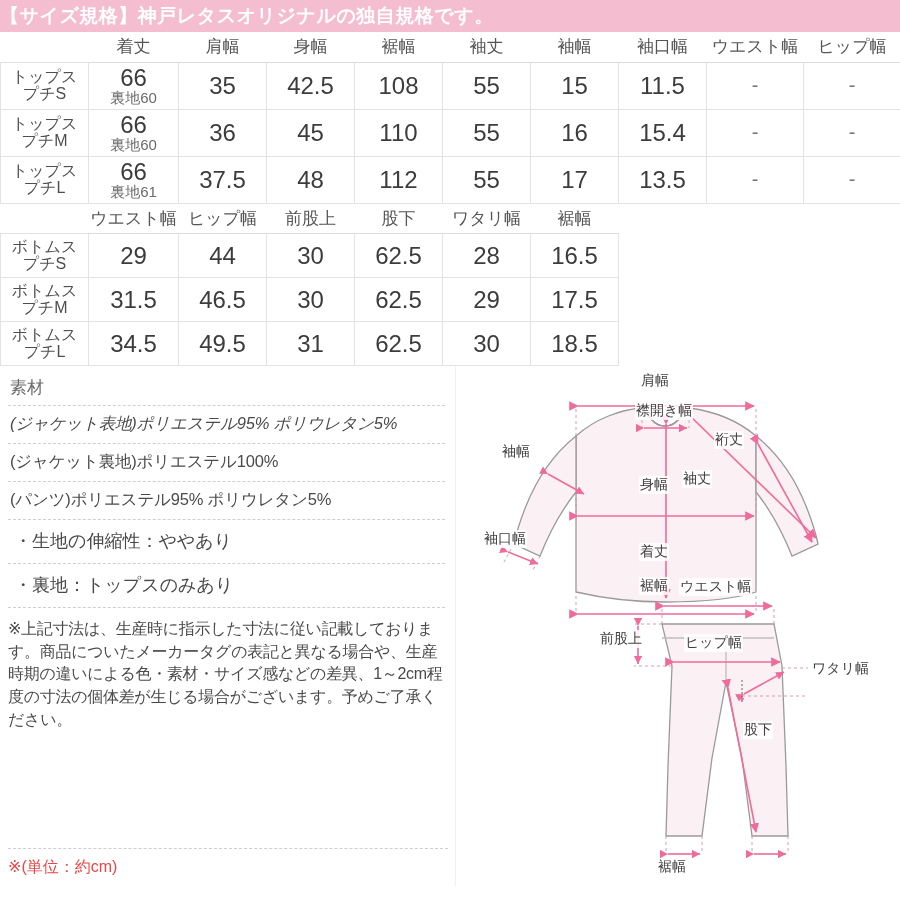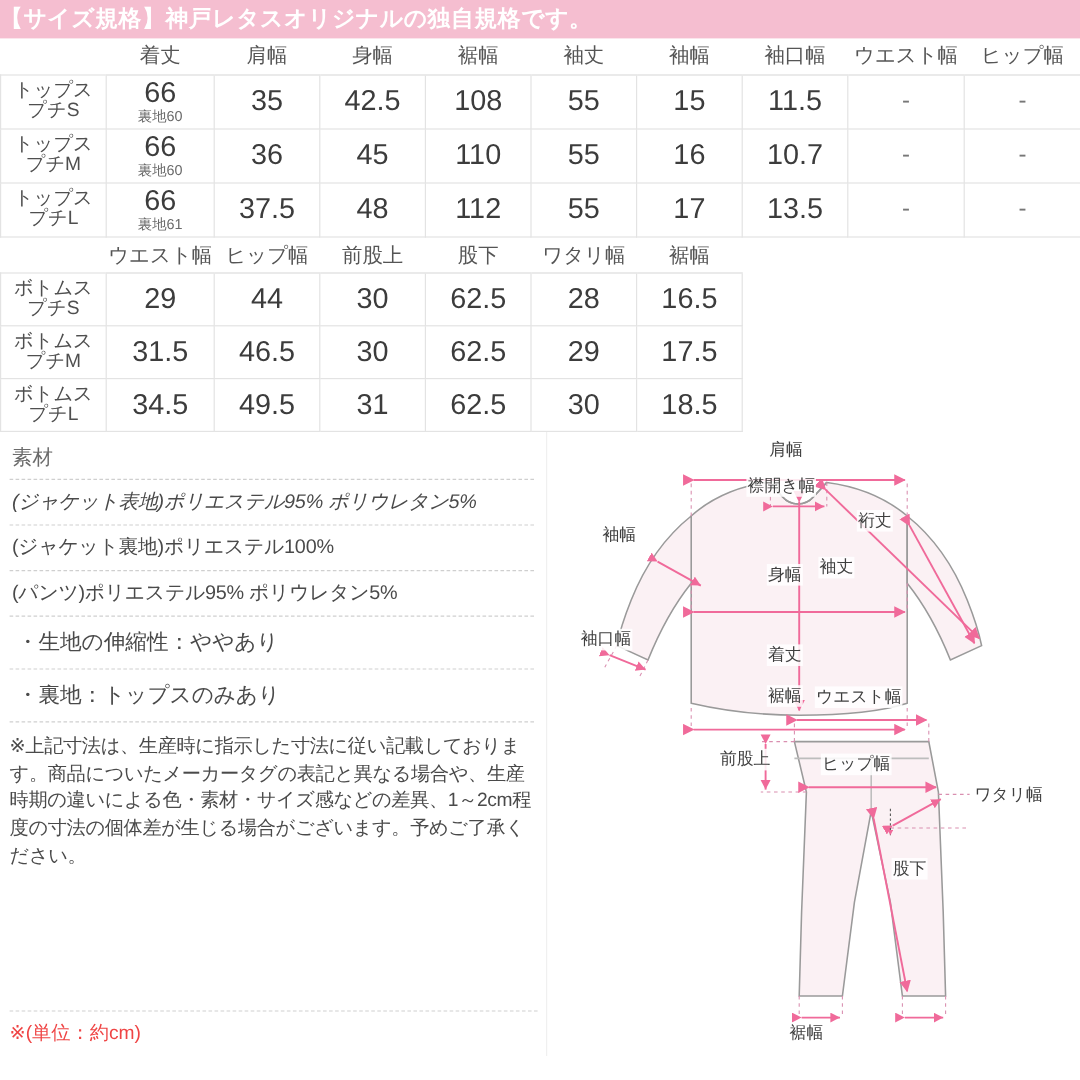--- a/index.html
+++ b/index.html
@@ -66,21 +66,21 @@
     padding: 2px 0;
   }
   table.size .val {
     font-size: 24px;
     height: 44px;
     color: #3c3c3c;
     margin-left: 16px;
   }
   table.size .val .sub {
     display: block;
-    font-size: 12px;
+    font-size: 15px;
     color: #6a6a6a;
     margin-top: -3px;
   }
   table.size .empty {
     border: 1px solid #e3e3e3;
     font-size: 20px;
     color: #777;
   }
   table.size .nocell {
     border: none;
@@ -216,21 +216,21 @@
         </td>
         <td class="val">
           <span>66</span>
           <span class="sub">裏地60</span>
         </td>
         <td class="val">36</td>
         <td class="val">45</td>
         <td class="val">110</td>
         <td class="val">55</td>
         <td class="val">16</td>
-        <td class="val">10.7</td>
+        <td class="val">15.4</td>
         <td class="empty">-</td>
         <td class="empty">-</td>
       </tr>
 
       <tr>
         <td class="rowlabel">
           <div>トップス</div>
           <div>プチL</div>
         </td>
         <td class="val">
@@ -432,21 +432,21 @@
 
         <line x1="286" y1="314" x2="286" y2="336" stroke="#555" stroke-width="0.9" stroke-dasharray="2,2" marker-end="url(#ahs)"></line>
 
         <line x1="272" y1="322" x2="300" y2="466" stroke="#f06a9a" stroke-width="1.6" marker-start="url(#ah)" marker-end="url(#ah)"></line>
 
         <line x1="212" y1="488" x2="244" y2="488" stroke="#f06a9a" stroke-width="1.6" marker-start="url(#ahs)" marker-end="url(#ahs)"></line>
         <line x1="298" y1="488" x2="330" y2="488" stroke="#f06a9a" stroke-width="1.6" marker-start="url(#ahs)" marker-end="url(#ahs)"></line>
       </svg>
 
       <div class="dlabel" style="left:184px; top:6px;">肩幅</div>
-      <div class="dlabel" style="left:166px; top:36px;">襟開き幅</div>
+      <div class="dlabel" style="left:179px; top:36px;">襟開き幅</div>
       <div class="dlabel" style="left:45px;  top:77px;">袖幅</div>
       <div class="dlabel" style="left:258px; top:65px;">裄丈</div>
       <div class="dlabel" style="left:183px; top:110px;">身幅</div>
       <div class="dlabel" style="left:226px; top:104px;">袖丈</div>
       <div class="dlabel" style="left:27px;  top:164px;">袖口幅</div>
       <div class="dlabel" style="left:183px; top:177px;">着丈</div>
       <div class="dlabel" style="left:183px; top:211px;">裾幅</div>
 
       <div class="dlabel" style="left:223px; top:212px;">ウエスト幅</div>
       <div class="dlabel" style="left:143px; top:264px;">前股上</div>

